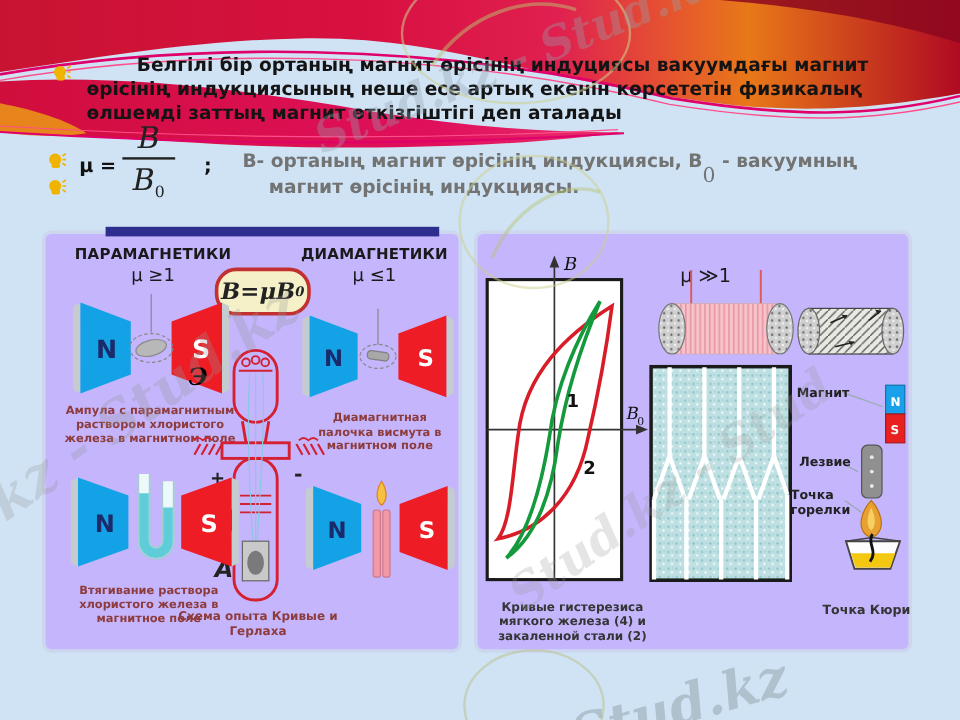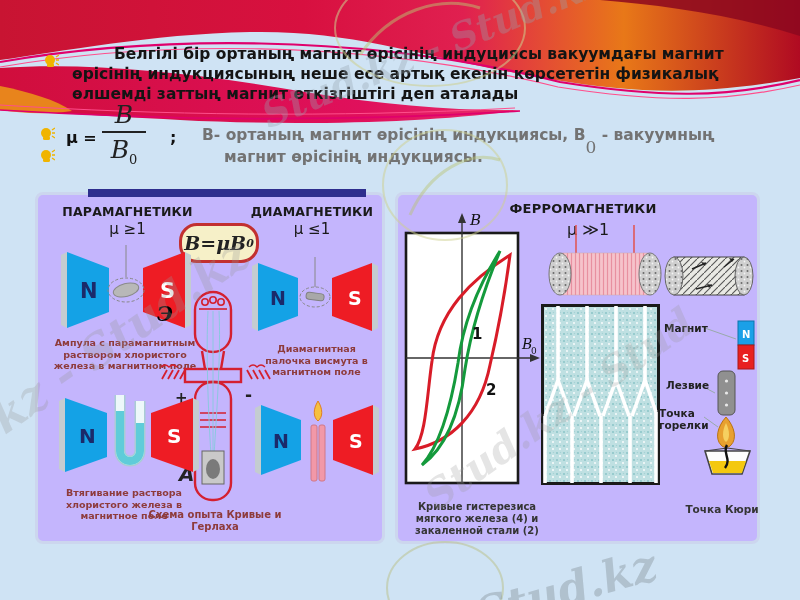--- a/index.html
+++ b/index.html
@@ -177,21 +177,20 @@
       <polygon points="126,9 120,6 120,76 126,73" fill="#c4ccd0"></polygon>
       <polygon points="120,6 80,21 80,61 120,76" fill="#ee1c24"></polygon>
       <text x="96" y="49" font-size="19" font-weight="bold" fill="#fff">S</text>
       <rect x="58" y="26" width="6" height="56" rx="2" fill="#f298a8" stroke="#d07888"></rect>
       <rect x="66" y="26" width="6" height="56" rx="2" fill="#f298a8" stroke="#d07888"></rect>
       <path d="M65,2 C60,10 60,18 65,22 C70,18 70,10 65,2 Z" fill="#f6c040" stroke="#e08020"></path>
     </svg>
   </div>
 
   <div class="panel" style="left:395px;top:192px;width:359px;height:346px">
-    <div class="abs ptitle" style="left:110px;top:6px;width:150px;font-size:13px">ФЕРРОМАГНЕТИКИ</div>
     <div class="abs pmu" style="left:145px;top:25px;width:90px;font-size:16px">μ ≫1</div>
 
     <svg class="abs" style="left:2px;top:16px" width="152" height="294" viewBox="0 0 152 294">
       <rect x="6" y="22" width="112" height="250" fill="#fff" stroke="#1a1a1a" stroke-width="2.6"></rect>
       <line x1="62" y1="272" x2="62" y2="6" stroke="#333" stroke-width="1.4"></line>
       <polygon points="62,2 58,12 66,12" fill="#333"></polygon>
       <line x1="6" y1="147" x2="136" y2="147" stroke="#333" stroke-width="1.4"></line>
       <polygon points="140,147 130,143 130,151" fill="#333"></polygon>
       <text x="70" y="14" font-size="15" font-style="italic" font-family="DejaVu Serif" fill="#111">B</text>
       <text x="122" y="138" font-size="14" font-style="italic" font-family="DejaVu Serif" fill="#111">B</text>

